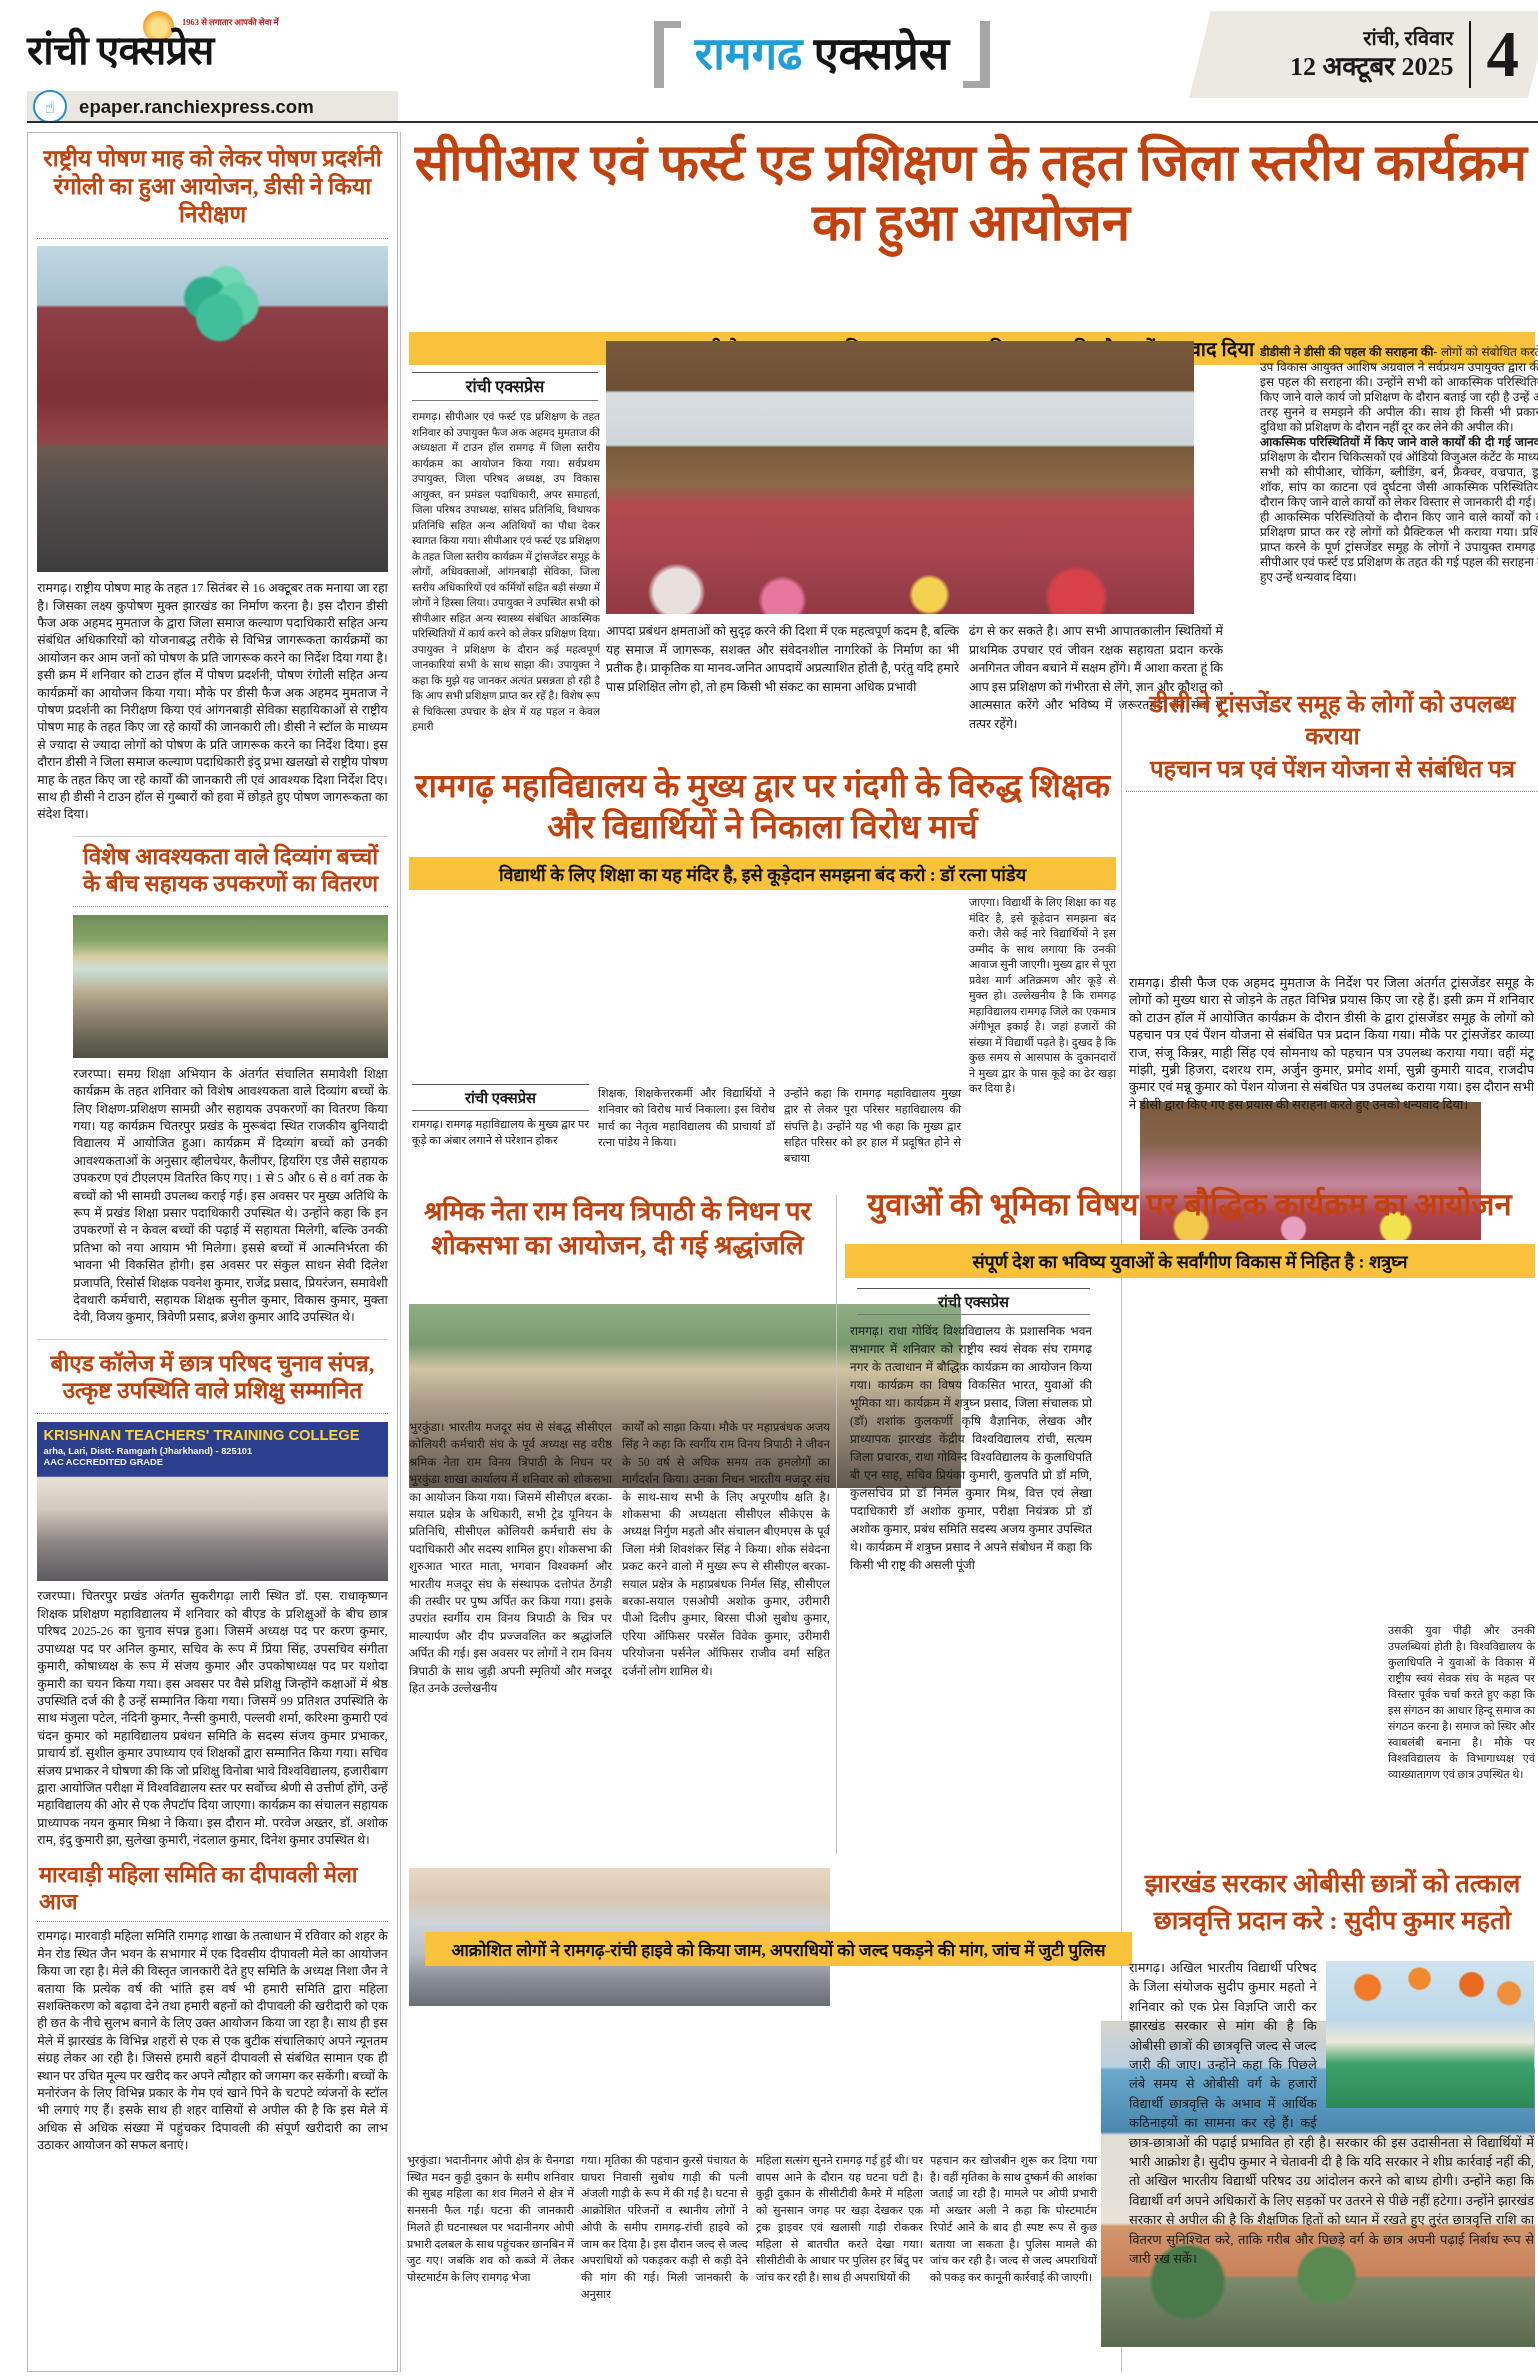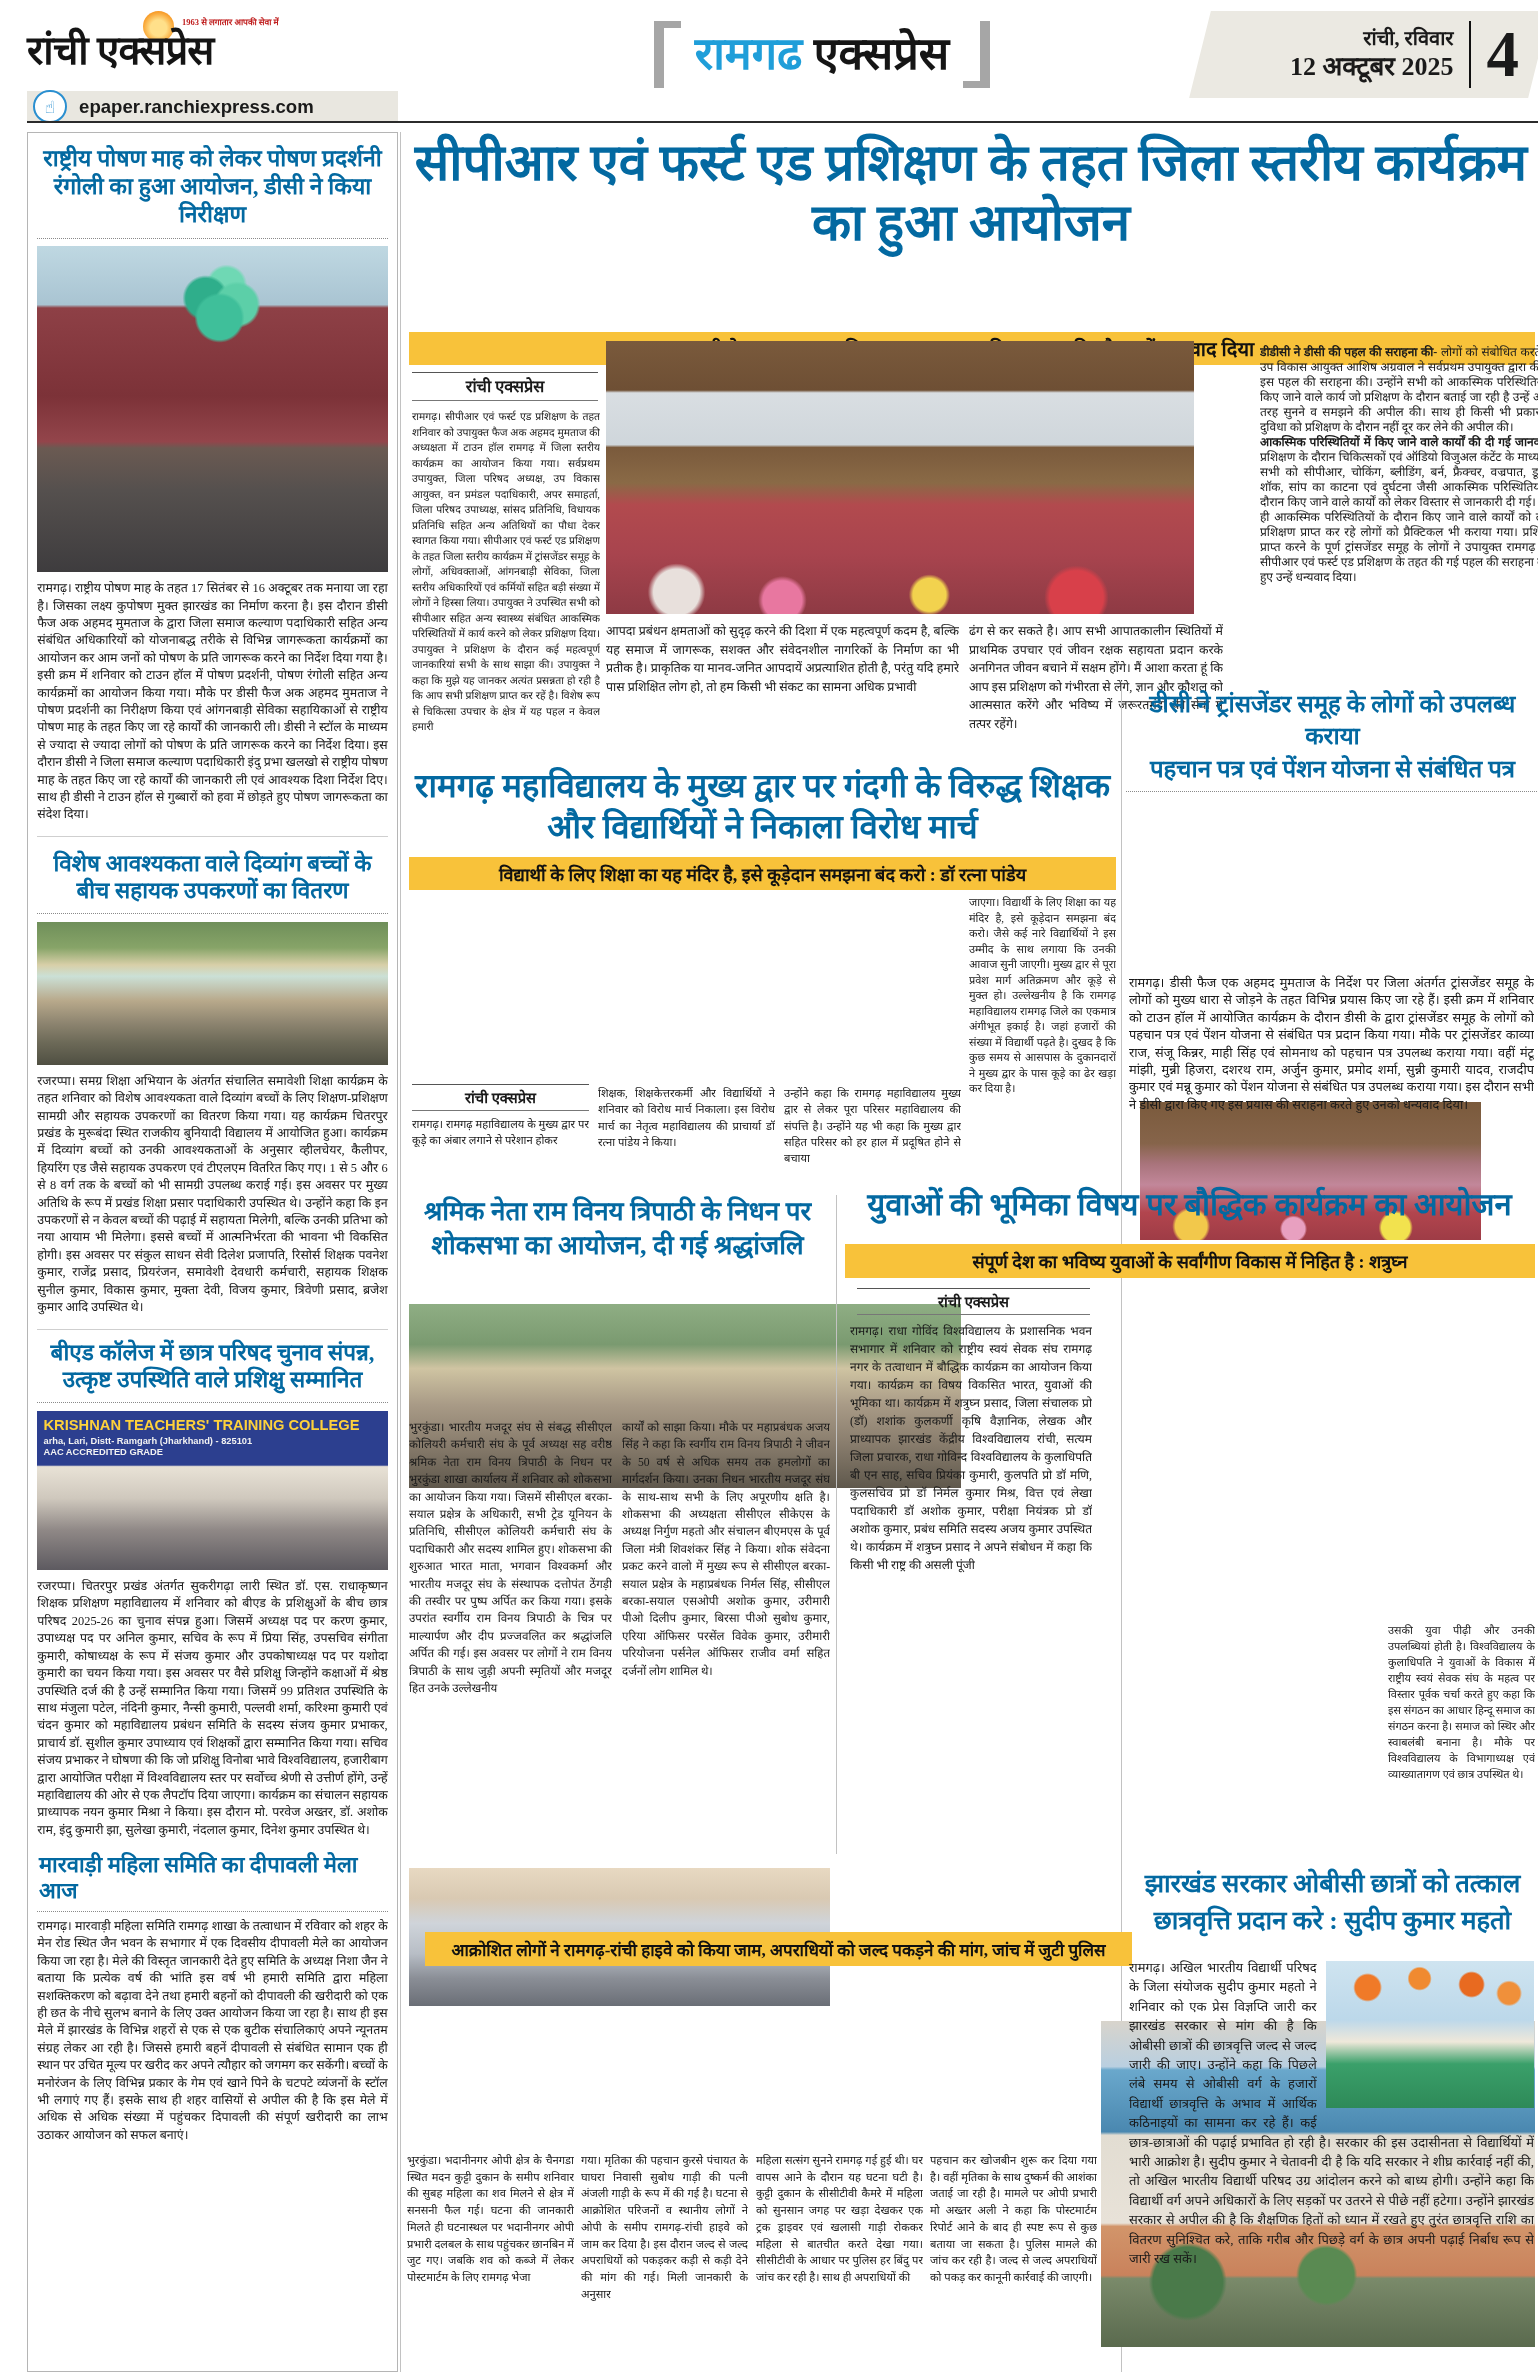--- a/index.html
+++ b/index.html
@@ -1,18 +1,18 @@
 <!DOCTYPE html>
 <html style="font-size:12.4px"><head>
 <meta charset="utf-8">
 <style>
   html,body{margin:0;padding:0;background:#dedede;}
   #page{position:relative;width:1539px;height:2377px;background:#ffffff;font-family:"Liberation Serif",serif;color:#1a1a1a;overflow:hidden;}
   .abs{position:absolute;}
-  .hl{font-weight:700;color:#0369a1;line-height:1.2;}
+  .hl{font-weight:700;color:#c2410c;line-height:1.2;}
   .center{text-align:center;}
   .just{text-align:justify;}
   .body-txt{color:#191919;}
   .yellow-strip{background:#f8c23a;font-weight:700;color:#111;display:flex;align-items:center;justify-content:center;}
   .byline{font-weight:700;text-align:center;border-top:1.6px solid #555;border-bottom:0.8px solid #777;padding:2.3px 0;}
   .dotted-rule{border-bottom:1.6px dotted #8a8a8a;}
   .photo{overflow:hidden;position:relative;}
   .clip{overflow:hidden;}
   .vrule{background:#c2c2c2;width:0.8px;}
   
@@ -98,21 +98,21 @@
   <div class="abs" style="left:27px;top:121px;width:1512px;height:2.3px;background:#2b2b2b;"></div>
 
   <div class="abs clip" style="left:27px;top:132px;width:371px;height:2240px;border:0.8px solid #b5b5b5;padding:7.8px 9.3px;box-sizing:border-box;">
 
     <div>
       <div class="hl center dotted-rule" style="font-size:23px;padding:4.7px 3.1px 9.3px;">राष्ट्रीय पोषण माह को लेकर पोषण प्रदर्शनी रंगोली का हुआ आयोजन, डीसी ने किया निरीक्षण</div>
       <div class="photo ph-nutrition" style="width:100%;height:326px;margin-top:7.8px;"></div>
       <div class="body-txt just" style="font-size:12.4px;line-height:17.4px;margin-top:7.8px;">रामगढ़। राष्ट्रीय पोषण माह के तहत 17 सितंबर से 16 अक्टूबर तक मनाया जा रहा है। जिसका लक्ष्य कुपोषण मुक्त झारखंड का निर्माण करना है। इस दौरान डीसी फैज अक अहमद मुमताज के द्वारा जिला समाज कल्याण पदाधिकारी सहित अन्य संबंधित अधिकारियों को योजनाबद्ध तरीके से विभिन्न जागरूकता कार्यक्रमों का आयोजन कर आम जनों को पोषण के प्रति जागरूक करने का निर्देश दिया गया है। इसी क्रम में शनिवार को टाउन हॉल में पोषण प्रदर्शनी, पोषण रंगोली सहित अन्य कार्यक्रमों का आयोजन किया गया। मौके पर डीसी फैज अक अहमद मुमताज ने पोषण प्रदर्शनी का निरीक्षण किया एवं आंगनबाड़ी सेविका सहायिकाओं से राष्ट्रीय पोषण माह के तहत किए जा रहे कार्यों की जानकारी ली। डीसी ने स्टॉल के माध्यम से ज्यादा से ज्यादा लोगों को पोषण के प्रति जागरूक करने का निर्देश दिया। इस दौरान डीसी ने जिला समाज कल्याण पदाधिकारी इंदु प्रभा खलखो से राष्ट्रीय पोषण माह के तहत किए जा रहे कार्यों की जानकारी ली एवं आवश्यक दिशा निर्देश दिए। साथ ही डीसी ने टाउन हॉल से गुब्बारों को हवा में छोड़ते हुए पोषण जागरूकता का संदेश दिया।</div>
     </div>
 
-    <div style="margin-top:12.4px;border-top:0.8px solid #cfcfcf;padding-top:11px;">
+    <div style="margin-top:12.4px;border-top:0.8px solid #cfcfcf;padding-top:4px;margin-left:36px;">
       <div class="hl center dotted-rule" style="font-size:22.5px;padding:1.6px 3.1px 9.3px;">विशेष आवश्यकता वाले दिव्यांग बच्चों के बीच सहायक उपकरणों का वितरण</div>
       <div class="photo ph-school" style="width:100%;height:143px;margin-top:7.8px;"></div>
       <div class="body-txt just" style="font-size:12.4px;line-height:17.4px;margin-top:7.8px;">रजरप्पा। समग्र शिक्षा अभियान के अंतर्गत संचालित समावेशी शिक्षा कार्यक्रम के तहत शनिवार को विशेष आवश्यकता वाले दिव्यांग बच्चों के लिए शिक्षण-प्रशिक्षण सामग्री और सहायक उपकरणों का वितरण किया गया। यह कार्यक्रम चितरपुर प्रखंड के मुरूबंदा स्थित राजकीय बुनियादी विद्यालय में आयोजित हुआ। कार्यक्रम में दिव्यांग बच्चों को उनकी आवश्यकताओं के अनुसार व्हीलचेयर, कैलीपर, हियरिंग एड जैसे सहायक उपकरण एवं टीएलएम वितरित किए गए। 1 से 5 और 6 से 8 वर्ग तक के बच्चों को भी सामग्री उपलब्ध कराई गई। इस अवसर पर मुख्य अतिथि के रूप में प्रखंड शिक्षा प्रसार पदाधिकारी उपस्थित थे। उन्होंने कहा कि इन उपकरणों से न केवल बच्चों की पढ़ाई में सहायता मिलेगी, बल्कि उनकी प्रतिभा को नया आयाम भी मिलेगा। इससे बच्चों में आत्मनिर्भरता की भावना भी विकसित होगी। इस अवसर पर संकुल साधन सेवी दिलेश प्रजापति, रिसोर्स शिक्षक पवनेश कुमार, राजेंद्र प्रसाद, प्रियरंजन, समावेशी देवधारी कर्मचारी, सहायक शिक्षक सुनील कुमार, विकास कुमार, मुक्ता देवी, विजय कुमार, त्रिवेणी प्रसाद, ब्रजेश कुमार आदि उपस्थित थे।</div>
     </div>
 
     <div style="margin-top:12.4px;border-top:0.8px solid #cfcfcf;padding-top:7.8px;">
       <div class="hl center dotted-rule" style="font-size:22.5px;padding:1.6px 3.1px 9.3px;">बीएड कॉलेज में छात्र परिषद चुनाव संपन्न, उत्कृष्ट उपस्थिति वाले प्रशिक्षु सम्मानित</div>
       <div class="photo ph-college" style="width:100%;height:159px;margin-top:7.8px;">
         <div class="banner-txt" style="font-size:14.7px;padding:4.7px 6.2px 0;">KRISHNAN TEACHERS' TRAINING COLLEGE</div>
         <div class="banner-sub" style="font-size:9.3px;padding:1.6px 6.2px 0;">arha, Lari, Distt- Ramgarh (Jharkhand) - 825101</div>

